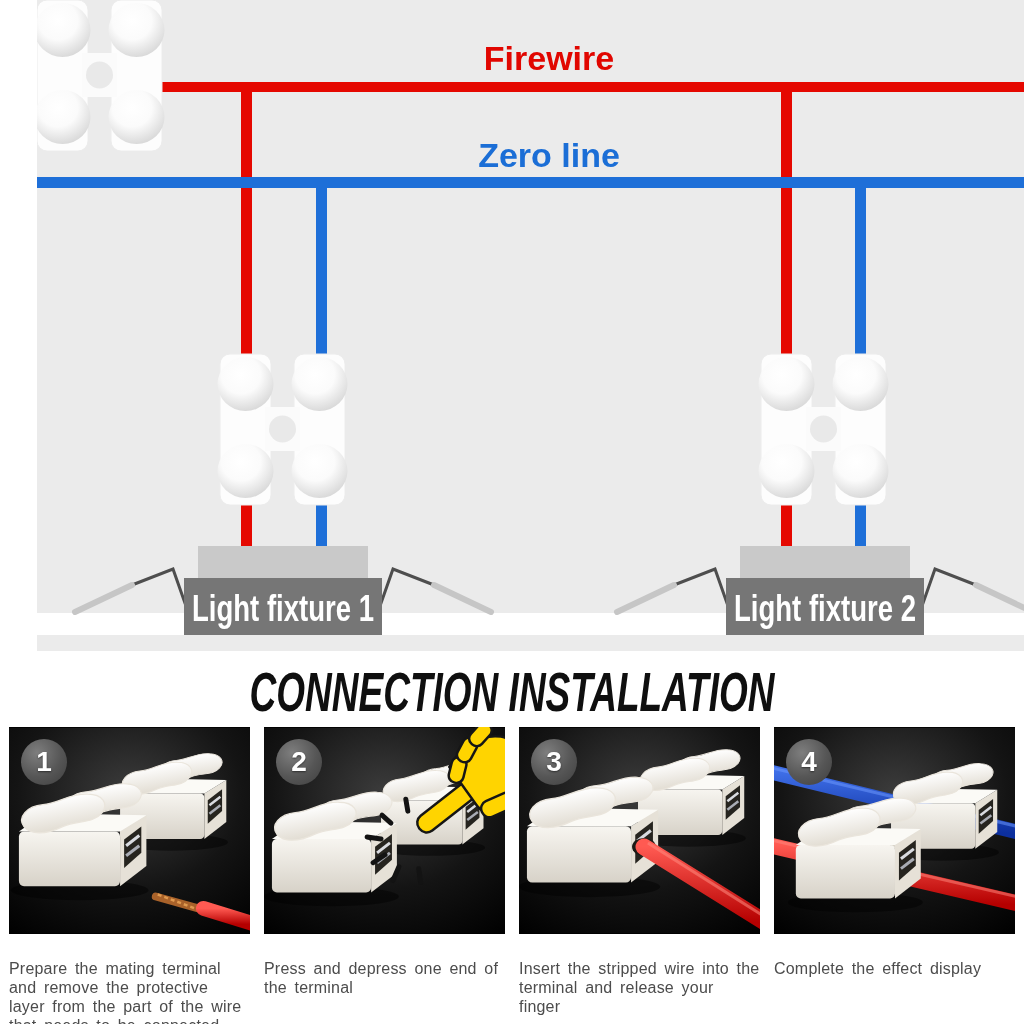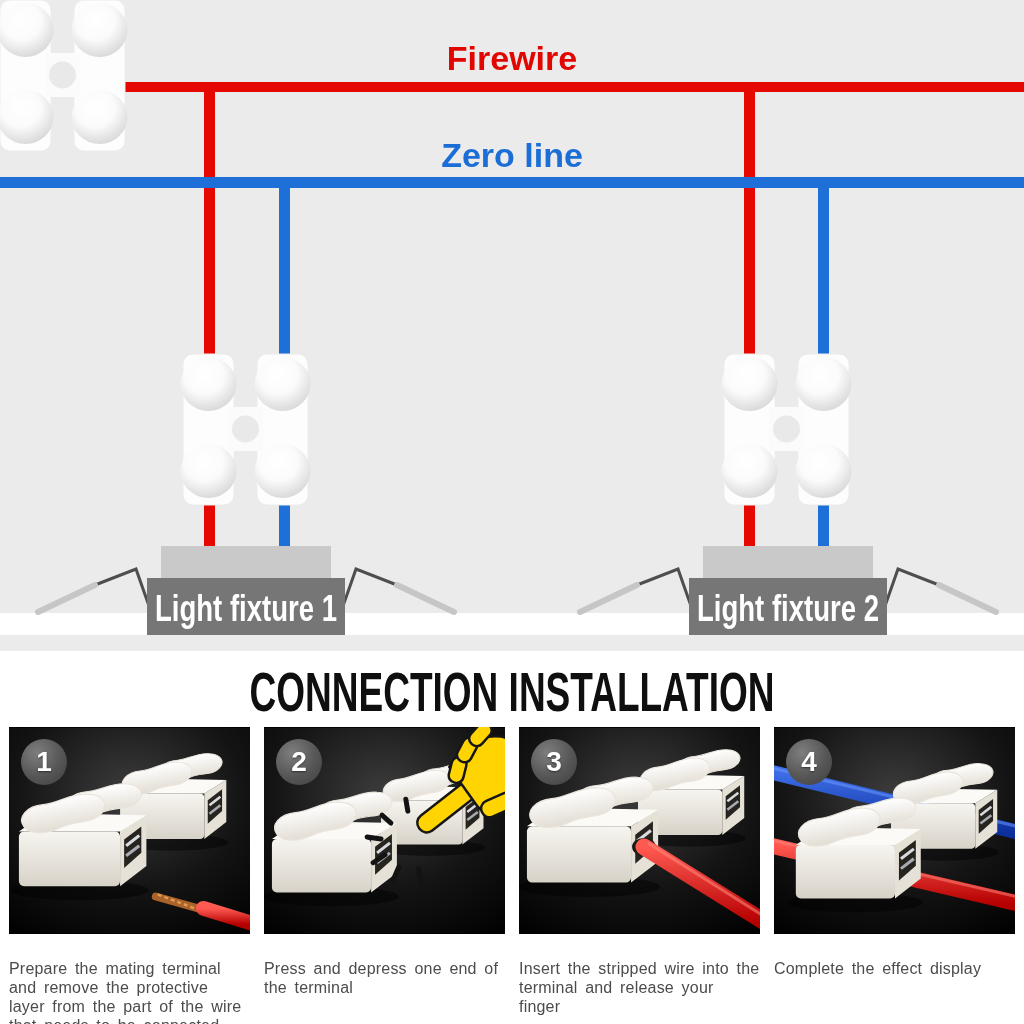--- a/index.html
+++ b/index.html
@@ -1,24 +1,24 @@
 <!DOCTYPE html>
 <html><head>
 <meta charset="utf-8">
 <style>
   html,body{margin:0;padding:0;background:#ffffff;}
   body{width:1024px;height:1024px;font-family:"Liberation Sans",sans-serif;overflow:hidden;}
   .page{width:1024px;height:1024px;position:relative;background:#ffffff;}
 
   
-  .diagram-wrap{position:relative;width:972px;height:651px;}
+  .diagram-wrap{position:relative;width:972px;height:651px;margin-left:37px;}
   .diagram-wrap svg{display:block;}
 
   
-  .title-wrap{margin-top:10px;height:62px;}
+  .title-wrap{margin-top:10px;height:62px;font-style:italic;}
   .title-wrap svg{display:block;}
 
   
   .panels{margin-top:4px;display:grid;grid-template-columns:repeat(4,1fr);gap:14px;padding:0 9px;}
   .panel{position:relative;height:207px;background:#000;overflow:hidden;}
   .panel svg{display:block;width:100%;height:100%;}
   .badge{position:absolute;top:12px;left:12px;width:46px;height:46px;border-radius:50%;
          background:radial-gradient(circle at 35% 30%, #7e7e7e 0%, #565656 55%, #3f3f3f 100%);
          color:#fff;font-size:28px;font-weight:bold;display:flex;align-items:center;justify-content:center;
          text-shadow:0 1px 2px rgba(0,0,0,.5);}

